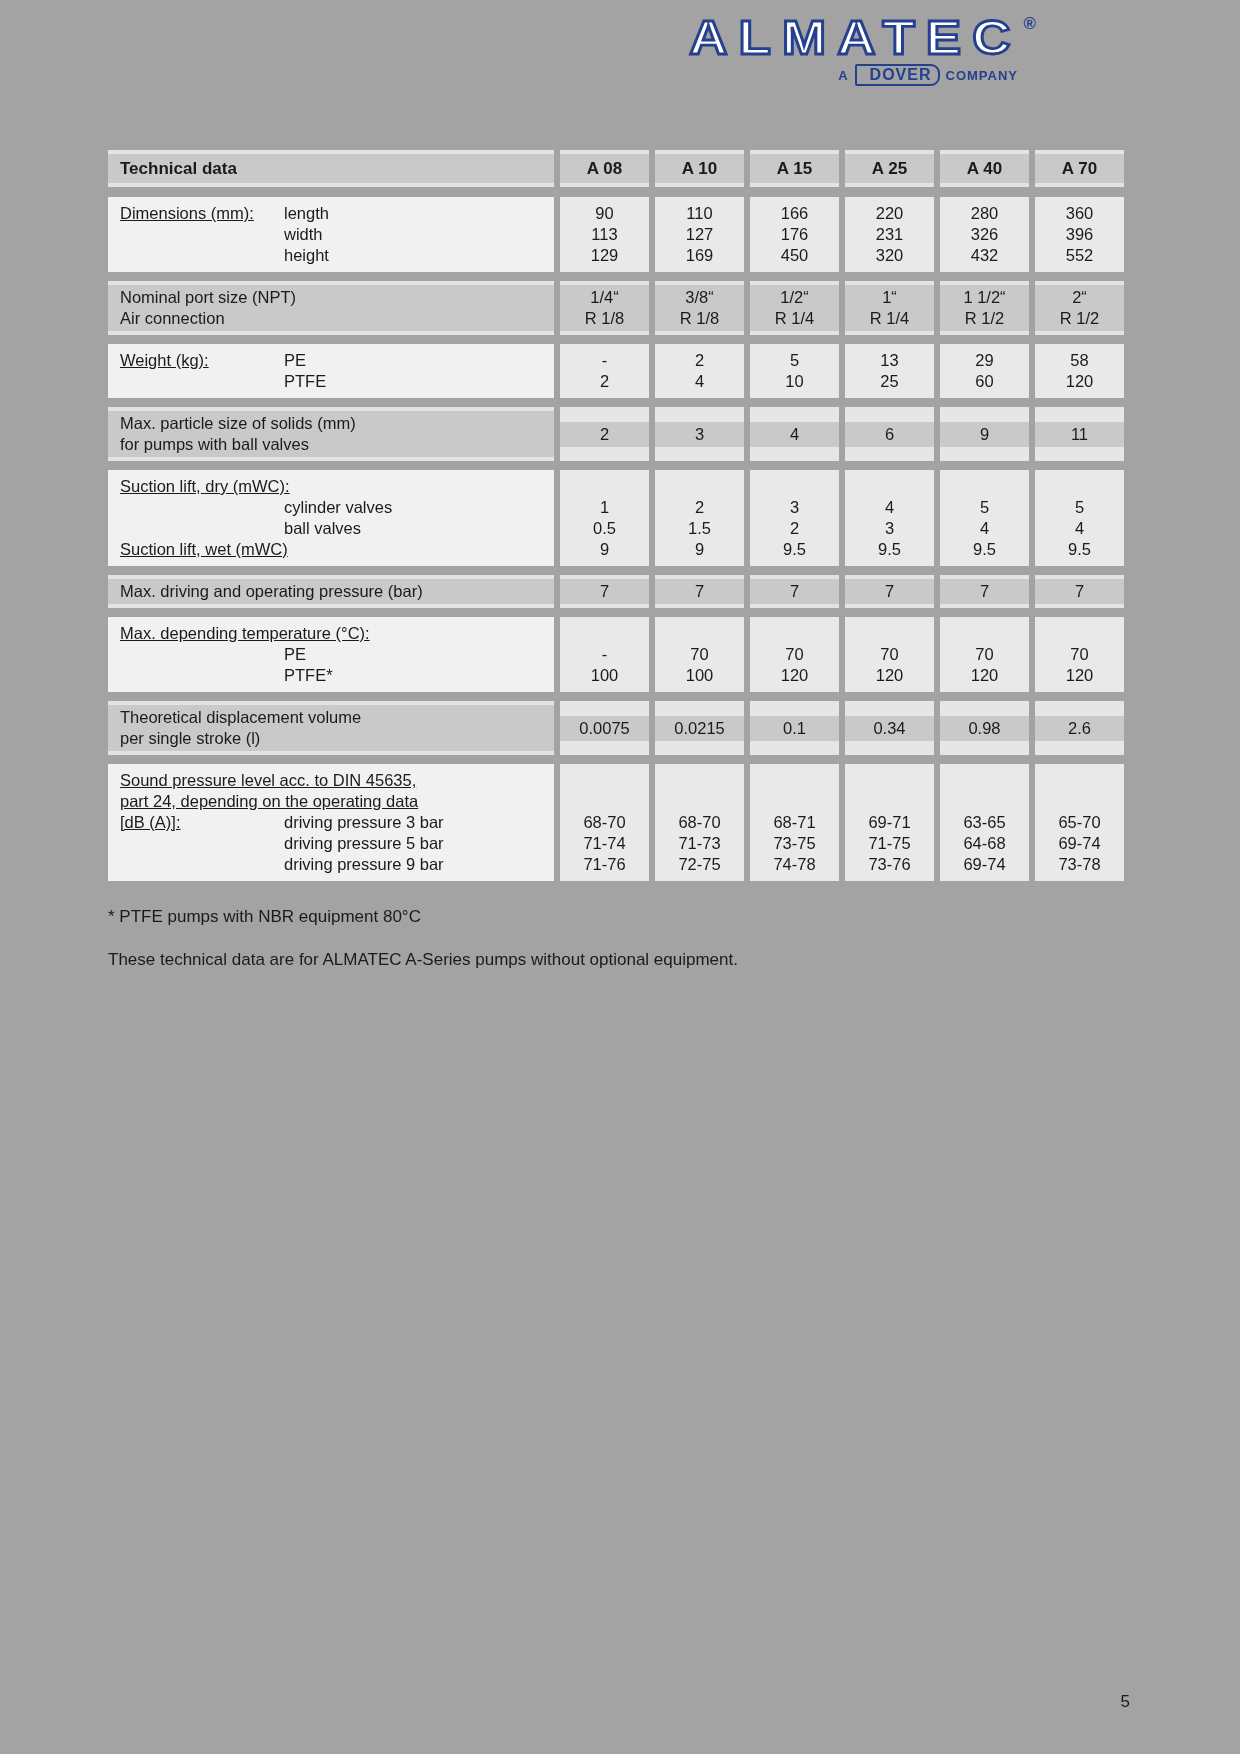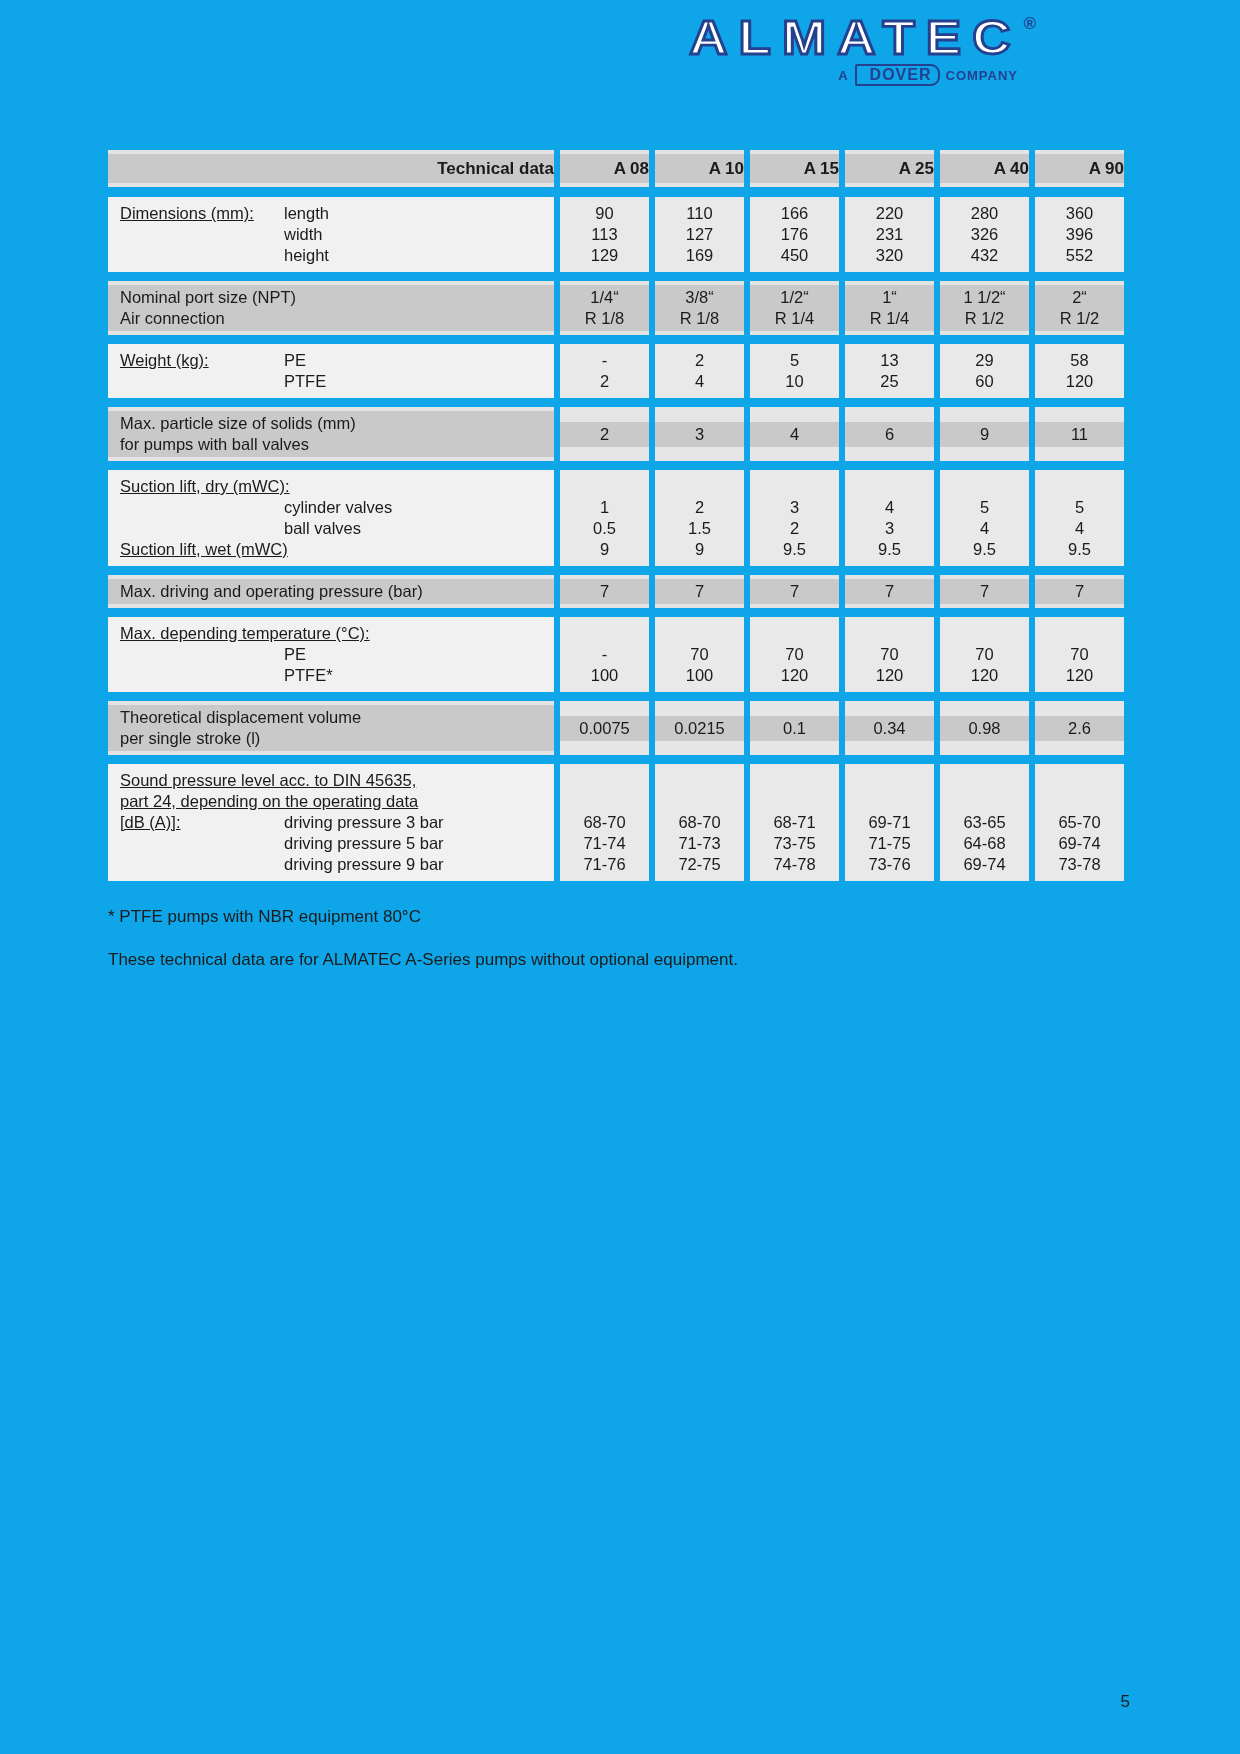--- a/index.html
+++ b/index.html
@@ -1,16 +1,16 @@
 <!DOCTYPE html>
 <html><head>
 <meta charset="utf-8">
 <style>
   html,body{margin:0;padding:0;background:#ffffff;}
-  .page{position:relative;width:1240px;height:1754px;background:#0ea5e9;overflow:hidden;
+  .page{position:relative;width:1240px;height:1754px;background:#a3a3a3;overflow:hidden;
         font-family:"Liberation Sans","DejaVu Sans",sans-serif;color:#1b1b1b;}
 
   
   .logo{position:absolute;left:626px;top:14px;width:410px;}
   .wordmark-row{display:flex;align-items:flex-start;justify-content:flex-end;}
   .wordmark{font-size:53px;font-weight:bold;letter-spacing:11px;line-height:50px;
             color:#24408e;-webkit-text-fill-color:#ffffff;-webkit-text-stroke:3px #24408e;
             transform:scaleY(0.92);transform-origin:top left;white-space:nowrap;}
   .regmark{font-size:17px;font-weight:bold;color:#24408e;margin-left:2px;margin-top:0px;}
   .tagline{display:flex;justify-content:flex-end;align-items:center;gap:6px;margin-top:0px;
@@ -20,21 +20,21 @@
 
   
   .content{position:absolute;left:108px;top:150px;width:1016px;}
   .block{display:grid;grid-template-columns:446px repeat(6,89px);column-gap:6px;margin-bottom:9px;}
   .cell{padding:4px 0;}
   .inner{padding:2px 0;}
   .line{position:relative;height:21px;line-height:21px;font-size:16.5px;white-space:nowrap;}
   .line .l{padding-left:12px;}
   .line .ind{position:absolute;left:176px;top:0;}
   .center{text-align:center;}
-  .bold{font-weight:bold;text-align:right;}
+  .bold{font-weight:bold;}
 
   
   .light .label-cell{background:#f1f1f1;text-decoration:underline;}
   .light .value-cell{background:#e9e9e9;}
 
   
   .dark .cell{background:#e3e3e3;}
   .dark .inner{background:#c9c9c9;}
 
   
@@ -99,21 +99,21 @@
               <div class="line center bold">A 25</div>
             </div>
           </div>
           <div class="cell value-cell">
             <div class="inner">
               <div class="line center bold">A 40</div>
             </div>
           </div>
           <div class="cell value-cell">
             <div class="inner">
-              <div class="line center bold">A 90</div>
+              <div class="line center bold">A 70</div>
             </div>
           </div>
         </div>
         <div class="block light">
           <div class="cell label-cell">
             <div class="inner">
               <div class="line"><span class="l">Dimensions (mm):</span><span class="ind">length</span></div>
               <div class="line">
                 <span class="ind">width</span>
               </div>

